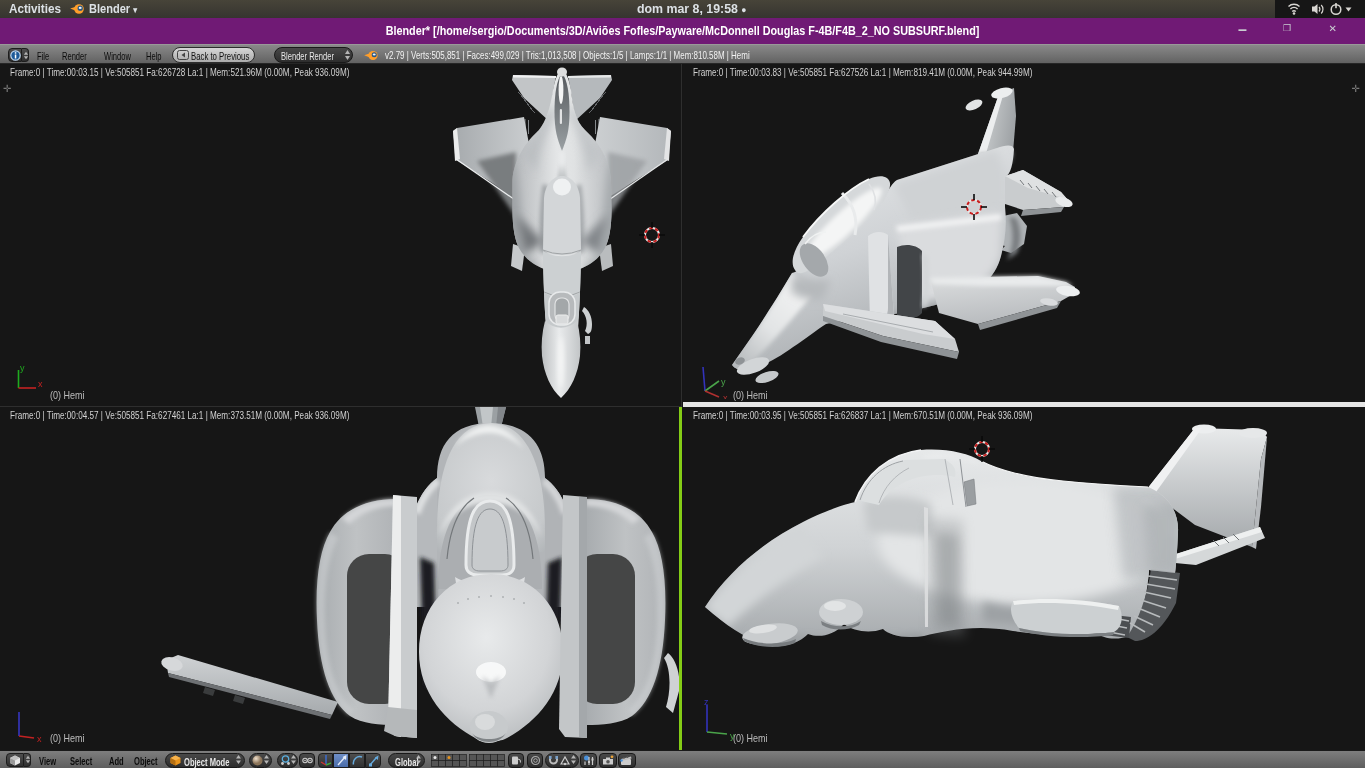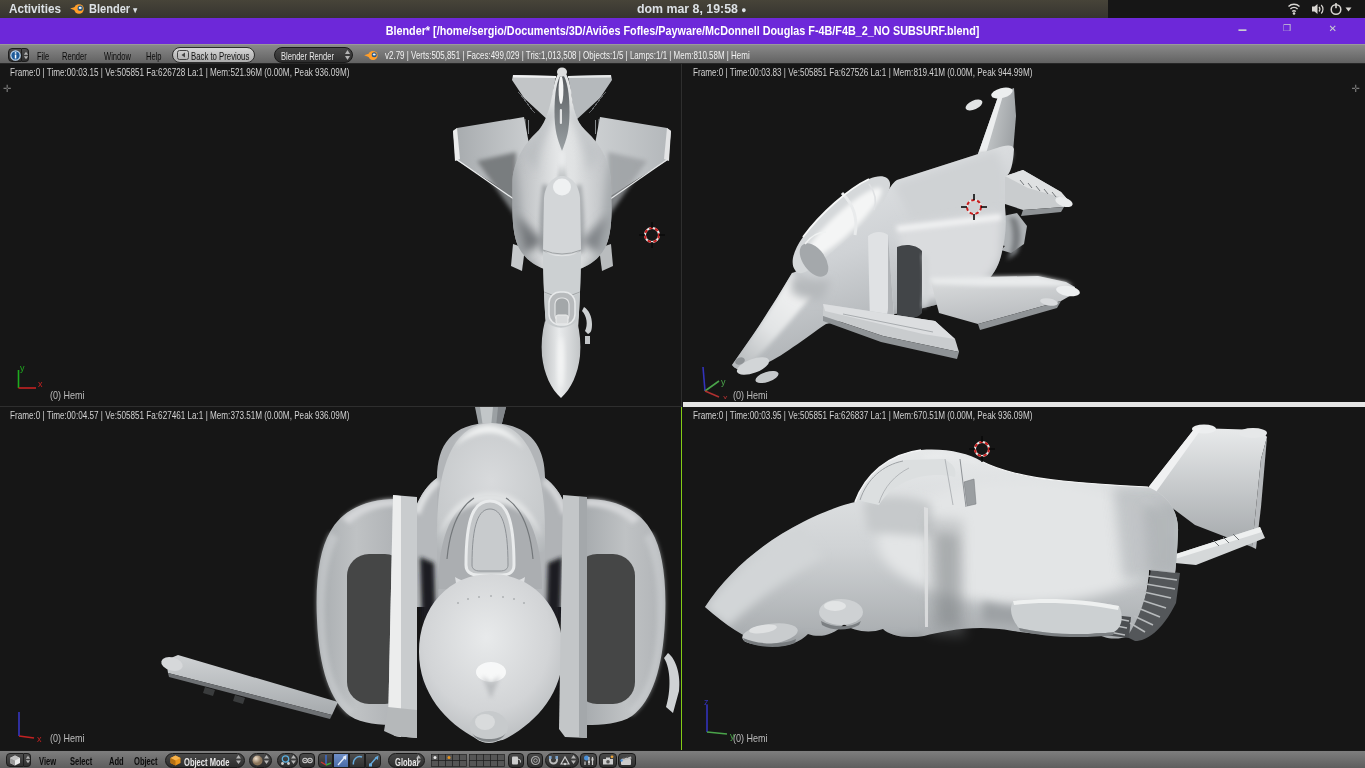--- a/index.html
+++ b/index.html
@@ -1,19 +1,19 @@
 <!DOCTYPE html>
 <html><head>
 <meta charset="utf-8">
 <style>
 * { margin:0; padding:0; box-sizing:border-box; }
 html,body { width:1365px; height:768px; overflow:hidden; background:#161616; font-family:"Liberation Sans", sans-serif; }
 .abs { position:absolute; }
-#topbar { position:absolute; left:0; top:0; width:1108px; height:18px; background:linear-gradient(#474439,#363430); color:#dce1e5; font-size:13px; }
-#titlebar { position:absolute; left:0; top:18px; width:1365px; height:26px; background:#6d28d9; color:#ffffff; }
+#topbar { position:absolute; left:0; top:0; width:1275px; height:18px; background:linear-gradient(#474439,#363430); color:#dce1e5; font-size:13px; }
+#titlebar { position:absolute; left:0; top:18px; width:1365px; height:26px; background:#701a75; color:#ffffff; }
 #menubar { position:absolute; left:0; top:44px; width:1365px; height:20px; background:linear-gradient(#898989,#626262); border-top:1px solid #999999; border-bottom:1px solid #262626; }
 #vp { position:absolute; left:0; top:64px; width:1365px; height:686px; background:#151515; }
 #bottombar { position:absolute; left:0; top:750px; width:1365px; height:18px; background:linear-gradient(#7e7e7e,#5e5e5e); border-top:1px solid #191919;font-weight:bold; }
 .quad { position:absolute; overflow:hidden; background:#161616;padding-left:12px; }
 .statsband { position:absolute; left:0; top:0; width:100%; height:14px; background:transparent; }
 .stats { position:absolute; left:10px; top:2px; font-size:11px; color:#d2d2d2; white-space:nowrap; transform:scaleX(0.74); transform-origin:left top; }
 .hemi { position:absolute; font-size:11px; color:#bdbdbd; transform:scaleX(0.82); transform-origin:left top; }
 .menuitem { color:#0c0c0c; font-size:10.5px; position:absolute; top:5px; transform:scaleX(0.72); transform-origin:left top; }
 .ddark { position:absolute; background:linear-gradient(#484848,#2d2d2d); border:1px solid #191919; border-radius:8px; color:#e8e8e8; font-size:10.5px; }
 </style>
@@ -325,21 +325,21 @@
     <svg class="abs" style="left:276px; top:128px;" width="30" height="30" viewBox="0 0 30 30">
       <circle cx="15" cy="15" r="7" fill="none" stroke="#e8e8e8" stroke-width="2"></circle>
         <circle cx="15" cy="15" r="7" fill="none" stroke="#c81e1e" stroke-width="2" stroke-dasharray="3.5 2.5"></circle>
       <line x1="15" y1="2" x2="15" y2="8" stroke="#0a0a0a" stroke-width="1.6"></line>
       <line x1="15" y1="22" x2="15" y2="28" stroke="#0a0a0a" stroke-width="1.6"></line>
       <line x1="2" y1="15" x2="8" y2="15" stroke="#0a0a0a" stroke-width="1.6"></line>
       <line x1="22" y1="15" x2="28" y2="15" stroke="#0a0a0a" stroke-width="1.6"></line>
     </svg>
     <span class="abs" style="right:5px; top:19px; color:#7a7a7a; font-size:10px;">✛</span>
   </div>
-  <div class="quad" id="qBL" style="left:0; top:343px; width:682px; height:343px; border-right:1px solid #84cc16;">
+  <div class="quad" id="qBL" style="left:0; top:343px; width:682px; height:343px; border-right:3px solid #84cc16;">
     <svg id="jetBL" class="abs" style="left:0; top:0;" width="682" height="343" viewBox="0 0 682 343">
       <defs>
         <radialGradient id="blNose" cx="0.47" cy="0.38" r="0.8">
             <stop offset="0" stop-color="#e8eaeb"></stop>
             <stop offset="0.55" stop-color="#d2d4d6"></stop>
             <stop offset="1" stop-color="#a8acaf"></stop>
           </radialGradient>
         <radialGradient id="blDome" cx="0.5" cy="0.45" r="0.8">
             <stop offset="0" stop-color="#d8dadc"></stop>
             <stop offset="0.7" stop-color="#c6c9cb"></stop>

